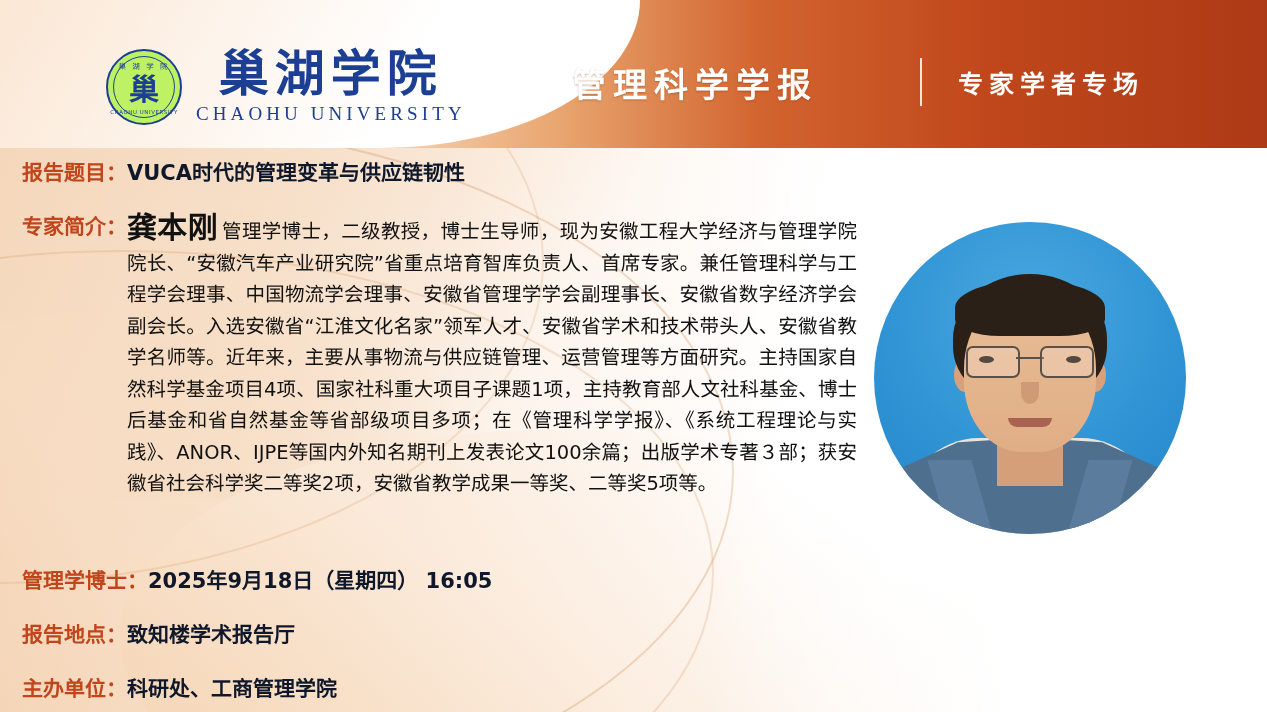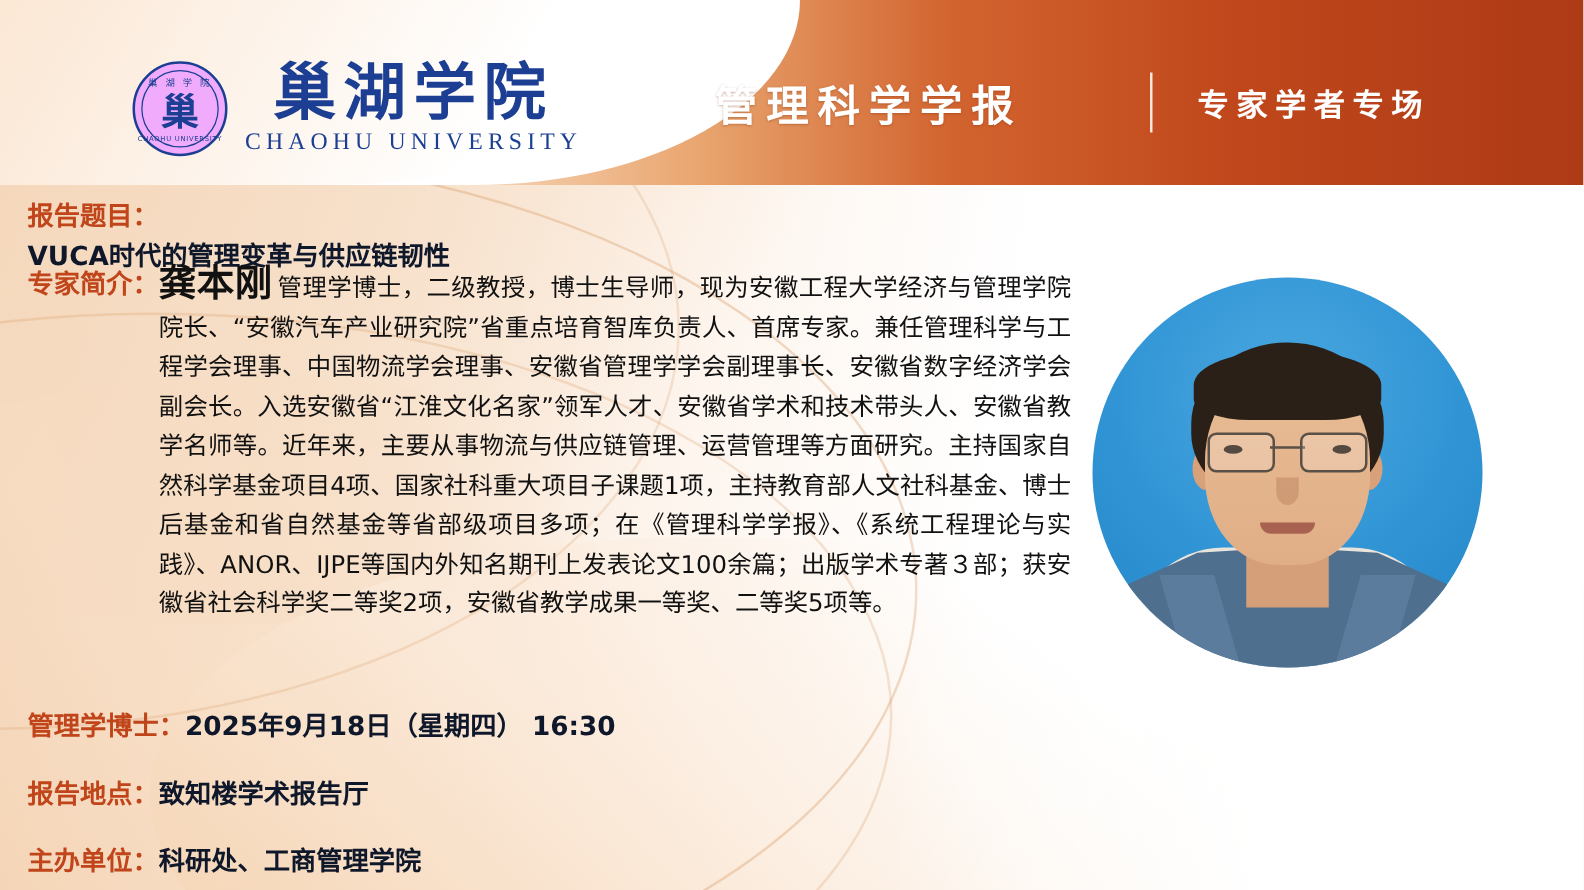--- a/index.html
+++ b/index.html
@@ -113,21 +113,21 @@
     left: 106px; top: 48px;
     display: flex;
     align-items: center;
     gap: 14px;
   }
   .logo-seal {
     width: 76px; height: 76px;
     border-radius: 50%;
     border: 2.5px solid #1c3f94;
     position: relative;
-    background: #f0abfc;
+    background: #bef264;
     box-sizing: border-box;
   }
   .logo-seal::after {
     content: "";
     position: absolute;
     left: 5px; top: 5px; right: 5px; bottom: 5px;
     border-radius: 50%;
     border: 1px solid #1c3f94;
   }
   .logo-seal .seal-mark {
@@ -212,21 +212,21 @@
     white-space: nowrap;
     line-height: 1.5;
   }
   .value {
     color: #0f172a;
     font-size: 21px;
     font-weight: bold;
     line-height: 1.5;
   }
 
-  #row-title { left: 22px; top: 158px; flex-direction: column; }
+  #row-title { left: 22px; top: 158px; }
   #row-bio   { left: 22px; top: 212px; width: 880px; }
   #row-time  { left: 22px; top: 566px; }
   #row-place { left: 22px; top: 620px; }
   #row-org   { left: 22px; top: 674px; }
 
   .bio-body {
     font-size: 19.5px;
     line-height: 31.5px;
     color: #111111;
     font-weight: normal;
@@ -426,21 +426,21 @@
       <div class="lens l"></div>
       <div class="bridge"></div>
       <div class="lens r"></div>
     </div>
     <div class="nose"></div>
     <div class="mouth"></div>
   </div>
 
   <div class="row" id="row-time">
     <span class="label">管理学博士：</span>
-    <span class="value">2025年9月18日（星期四） 16:30</span>
+    <span class="value">2025年9月18日（星期四） 16:05</span>
   </div>
 
   <div class="row" id="row-org">
     <span class="label">主办单位：</span>
     <span class="value">科研处、工商管理学院</span>
   </div>
 
   <div class="row" id="row-place">
     <span class="label">报告地点：</span>
     <span class="value">致知楼学术报告厅</span>

